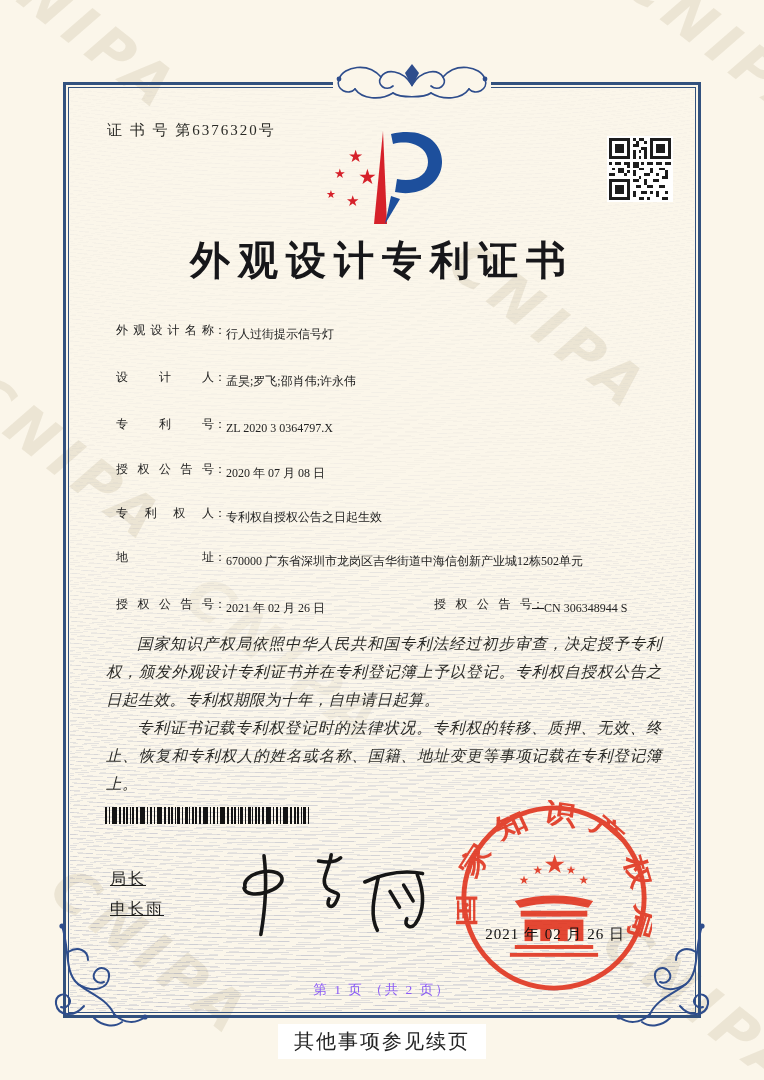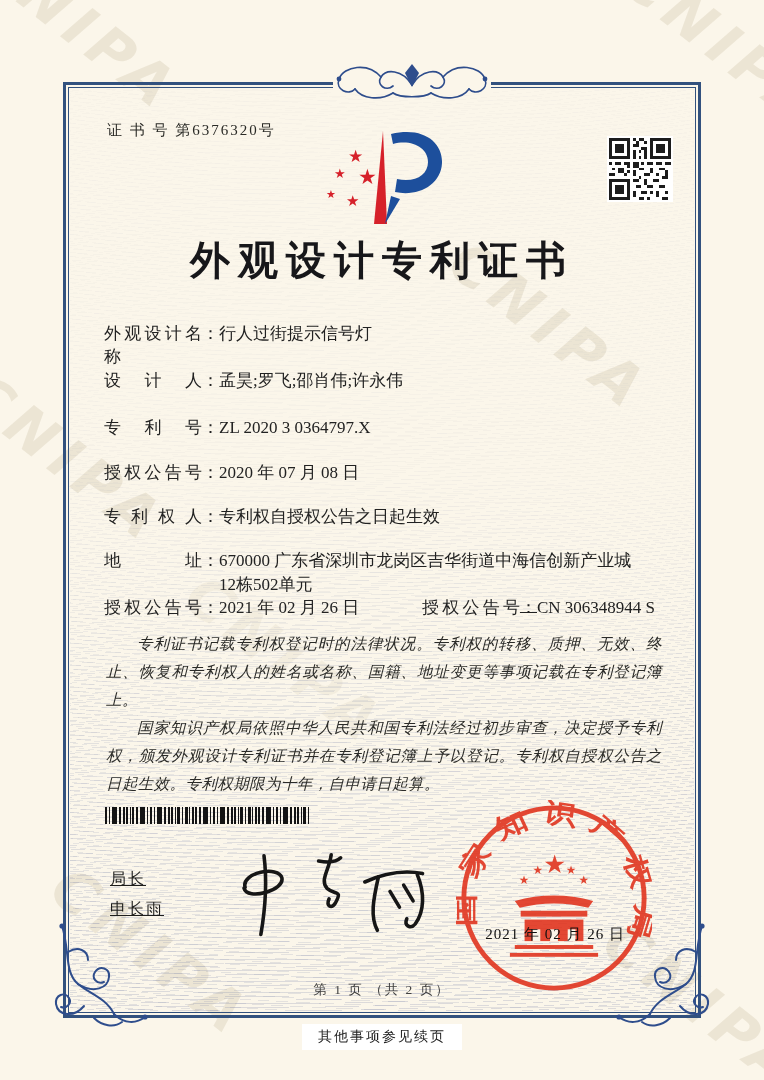--- a/index.html
+++ b/index.html
@@ -38,21 +38,21 @@
   .ornament{position:absolute;z-index:3;}
   
   .cert-no{position:absolute;left:107px;top:121px;z-index:4;font-size:15px;letter-spacing:2px;color:#2a2a26;text-align:center;}
   .qr{position:absolute;left:607px;top:136px;width:62px;height:62px;z-index:4;background:#fff;padding:2px;}
   .logo{position:absolute;left:312px;top:128px;width:150px;height:100px;z-index:4;}
   .title{
     position:absolute;left:0;top:233px;width:764px;text-align:center;z-index:4;
     font-size:40px;font-weight:bold;letter-spacing:8px;color:#17171a;
   }
   
-  .frow{position:absolute;left:104px;z-index:4;font-size:17px;color:#222;}
+  .frow{position:absolute;left:116px;z-index:4;font-size:12px;color:#222;}
   .flabel{
     display:inline-block;width:98px;text-align:justify;text-align-last:justify;
     vertical-align:top;letter-spacing:0;
   }
   .colon{vertical-align:top;}
   .fval{display:inline-block;vertical-align:top;max-width:428px;line-height:24px;}
   .grant2{position:absolute;left:318px;top:0;white-space:nowrap;text-decoration:underline;}
   
   .paras{
     position:absolute;left:106px;top:630px;width:556px;z-index:4;
@@ -67,23 +67,23 @@
       repeating-linear-gradient(90deg,#141414 0 1.5px,transparent 1.5px 3.5px),
       repeating-linear-gradient(90deg,#141414 0 2px,transparent 2px 9px);
   }
   .sig-titles{position:absolute;left:110px;top:864px;z-index:4;font-size:16px;line-height:30px;letter-spacing:2px;color:#1d1d1b;text-decoration:underline;}
   .sig-hand{position:absolute;left:222px;top:845px;z-index:5;}
   .seal{position:absolute;left:456px;top:800px;width:196px;height:196px;z-index:5;opacity:.88;}
   .seal-date{
     position:absolute;left:455px;top:925px;width:200px;z-index:6;text-align:center;
     font-size:15px;letter-spacing:1px;color:#111;white-space:nowrap;
   }
-  .page-info{position:absolute;left:0;top:981px;width:764px;text-align:center;z-index:4;font-size:13.5px;letter-spacing:2px;color:#404040;}
+  .page-info{position:absolute;left:0;top:981px;width:764px;text-align:center;z-index:4;font-size:13.5px;letter-spacing:2px;color:#8b5cf6;}
   .foot-note{
-    position:absolute;left:0;top:1024px;width:764px;text-align:center;z-index:4;font-size:14px;letter-spacing:2px;color:#222;
+    position:absolute;left:0;top:1024px;width:764px;text-align:center;z-index:4;font-size:20px;letter-spacing:2px;color:#222;
   }
   .foot-note span{background:#ffffff;padding:4px 16px;display:inline-block;}
 </style>
 </head>
 <body>
 
 <div class="wm" style="left:-38px;top:-8px">CNIPA</div>
 <div class="wm" style="left:606px;top:10px">CNIPA</div>
 <div class="wm" style="left:432px;top:292px">CNIPA</div>
 <div class="wm" style="left:-52px;top:424px">CNIPA</div>
@@ -237,22 +237,22 @@
   <span class="flabel">地址</span><span class="colon">：</span><span class="fval">670000 广东省深圳市龙岗区吉华街道中海信创新产业城12栋502单元</span>
 </div>
 <div class="frow" style="top:596px">
   <span class="flabel">授权公告号</span><span class="colon">：</span><span class="fval">2021 年 02 月 26 日</span>
   <span class="grant2">
     <span class="flabel">授权公告号</span><span class="colon">：</span><span class="fval">CN 306348944 S</span>
   </span>
 </div>
 
 <div class="paras">
+  <p>国家知识产权局依照中华人民共和国专利法经过初步审查，决定授予专利权，颁发外观设计专利证书并在专利登记簿上予以登记。专利权自授权公告之日起生效。专利权期限为十年，自申请日起算。</p>
   <p>专利证书记载专利权登记时的法律状况。专利权的转移、质押、无效、终止、恢复和专利权人的姓名或名称、国籍、地址变更等事项记载在专利登记簿上。</p>
-  <p>国家知识产权局依照中华人民共和国专利法经过初步审查，决定授予专利权，颁发外观设计专利证书并在专利登记簿上予以登记。专利权自授权公告之日起生效。专利权期限为十年，自申请日起算。</p>
 </div>
 
 <div class="barcode"></div>
 
 <div class="sig-titles">
   <div>局长</div>
   <div>申长雨</div>
 </div>
 <svg class="sig-hand" width="210" height="95" viewBox="0 0 200 90">
   <g fill="none" stroke="#161616" stroke-width="3.4" stroke-linecap="round" stroke-linejoin="round">

